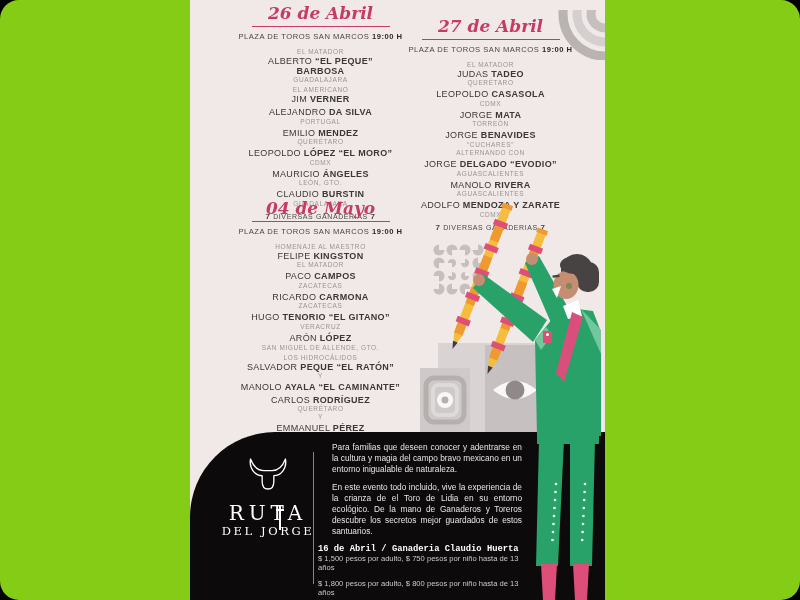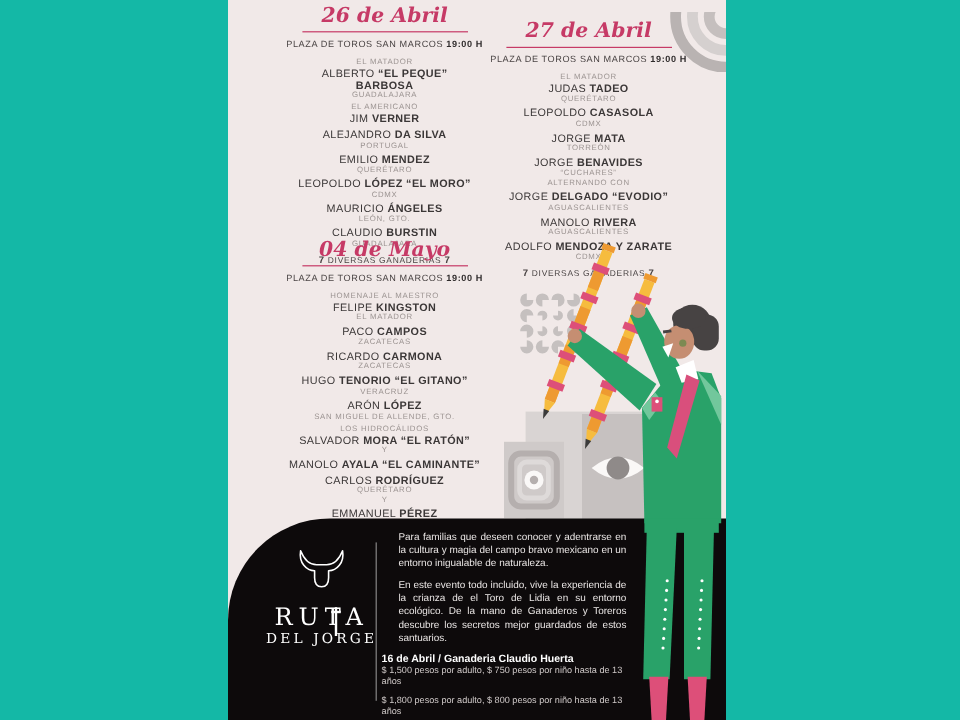--- a/index.html
+++ b/index.html
@@ -1,17 +1,17 @@
 <!DOCTYPE html>
 <html><head>
 <meta charset="utf-8">
 <style>
   html,body{margin:0;padding:0;background:#000;}
-  #stage{position:relative;width:800px;height:600px;background:#14b8a6;overflow:hidden;
-         font-family:"Liberation Sans", sans-serif;}
+  #stage{position:relative;width:800px;height:600px;background:#84cc16;overflow:hidden;
+         font-family:"Liberation Sans", sans-serif;border-radius:19px;}
   #poster{position:absolute;left:190px;top:0;width:415px;height:600px;background:#f1e9e8;overflow:hidden;}
 
   
   .event-col{position:absolute;width:225px;text-align:center;}
   #col-a{left:18px;top:5px;}
   #col-b{left:188px;top:18px;}
   #col-c{left:18px;top:200px;}
   .date-script{font-family:"DejaVu Serif", serif;font-style:italic;font-weight:700;
                font-size:17px;color:#c63a66;line-height:1.05;}
   .date-rule{width:138px;border-top:1.5px solid #c63a66;margin:3px auto 5px;}
@@ -43,21 +43,21 @@
   #logo .title{font-family:"DejaVu Serif", serif;font-size:20px;letter-spacing:5px;
                margin-top:7px;line-height:1;}
   #logo .subtitle{font-family:"DejaVu Serif", serif;font-size:11.5px;letter-spacing:2.6px;
                margin-top:3px;line-height:1;}
   #sword{position:absolute;left:63px;top:50px;width:2px;height:24px;background:#fff;}
   #sword:before{content:"";position:absolute;left:-3px;top:3px;width:8px;height:2px;background:#fff;}
   #separator{position:absolute;left:123px;top:20px;width:1px;height:132px;background:rgba(255,255,255,.5);}
   #panel-text{position:absolute;left:128px;top:10px;width:218px;color:#e9e5e4;}
   #panel-text p{margin:0 14px 7px;font-size:8.3px;line-height:1.33;text-align:justify;}
   .offer{margin-bottom:7px;}
-  .offer-title{font-size:8.8px;font-weight:700;color:#fff;}
+  .offer-title{font-size:8.8px;font-weight:700;color:#fff;font-family:Liberation Mono, monospace;}
   .offer-price{font-size:7.6px;color:#cfc9c8;margin-top:0;}
 
   
   #matador{position:absolute;left:225px;top:200px;z-index:4;}
 </style>
 </head>
 <body>
 
 <div id="stage">
   <div id="poster">
@@ -278,21 +278,21 @@
 
           <div class="entry">
 
             <div class="name"><span class="first" data-bind-item="first">ARÓN</span> <span class="rest" data-bind-item="rest">LÓPEZ</span></div>
             <div class="origin" data-bind-item="origin">SAN MIGUEL DE ALLENDE, GTO.</div>
 
           </div>
 
           <div class="entry">
             <div class="pre" data-bind-item="pre">LOS HIDROCÁLIDOS</div>
-            <div class="name"><span class="first" data-bind-item="first">SALVADOR</span> <span class="rest" data-bind-item="rest">MORA “EL RATÓN”</span></div>
+            <div class="name"><span class="first" data-bind-item="first">SALVADOR</span> <span class="rest" data-bind-item="rest">PEQUE “EL RATÓN”</span></div>
             <div class="origin" data-bind-item="origin">Y</div>
 
           </div>
 
           <div class="entry">
 
             <div class="name"><span class="first" data-bind-item="first">MANOLO</span> <span class="rest" data-bind-item="rest">AYALA “EL CAMINANTE”</span></div>
 
           </div>
 

